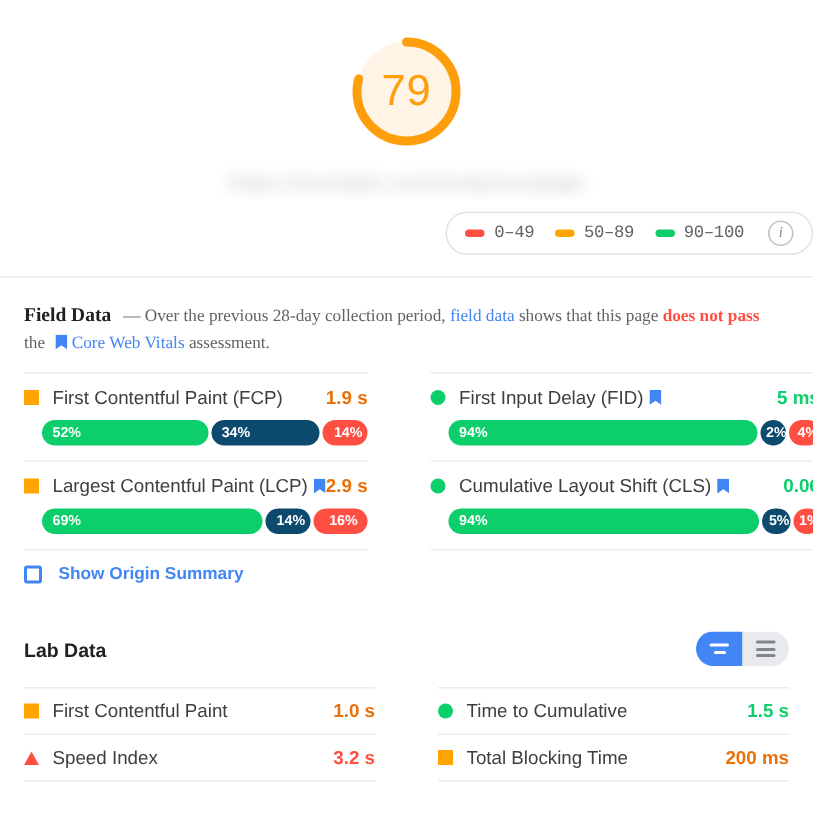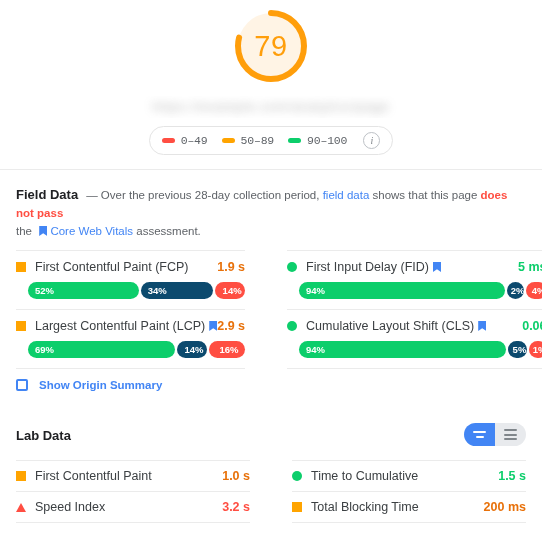--- a/index.html
+++ b/index.html
@@ -11,21 +11,21 @@
     width: 542px;
     height: 542px;
     overflow: hidden;
     font-family: "Liberation Sans", sans-serif;
     color: #202124;
     -webkit-font-smoothing: antialiased;
   }
 
   
   .gauge-section {
-    padding: 0 0 0 0;
+    padding: 15px 0 0 0;
     background: #fff;
     border-bottom: 1px solid #ebebeb;
   }
   .gauge-wrap {
     display: flex;
     justify-content: center;
     align-items: center;
     height: 92px;
   }
   .gauge {
@@ -61,21 +61,21 @@
     text-align: center;
     line-height: 22px;
     filter: blur(5px);
     opacity: 0.55;
     white-space: nowrap;
     letter-spacing: 1px;
   }
 
   .legend-row {
     display: flex;
-    justify-content: center;
+    justify-content: flex-end;
     padding: 8px 0 14px 0;
   }
   .legend {
     display: inline-flex;
     align-items: center;
     gap: 14px;
     border: 1px solid #e4e4e4;
     border-radius: 18px;
     padding: 5px 12px;
     background: #fff;
@@ -118,20 +118,21 @@
     font-weight: bold;
     color: #202124;
     white-space: nowrap;
     padding-top: 1px;
   }
   .field-head-line {
     display: block;
     font-size: 11.5px;
     line-height: 18px;
     color: #5f6368;
+    font-family: Liberation Serif, serif;
   }
   .field-head-line .bold-title {
     font-size: 13px;
     font-weight: bold;
     color: #202124;
     margin-right: 8px;
   }
   a.link {
     color: #4285f4;
     text-decoration: none;

